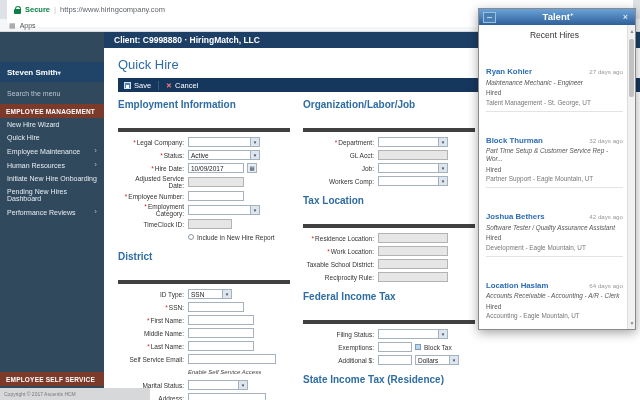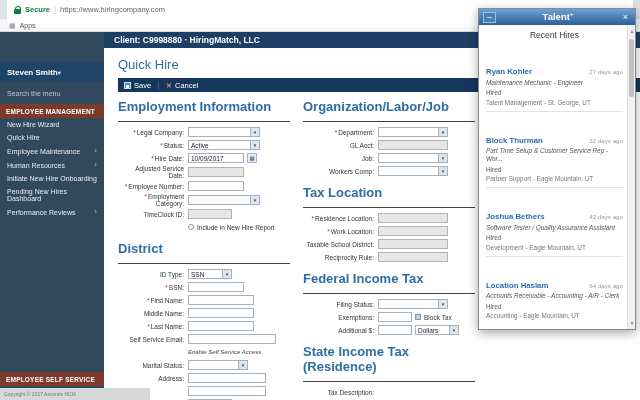--- a/index.html
+++ b/index.html
@@ -44,21 +44,21 @@
   .save-ico::after { content:""; position:absolute; left:1px; bottom:0; width:3px; height:2.5px; background:#fff; }
   .cancel-ico { color:#ff7a7a; font-size:7px; font-weight:bold; line-height:1; }
   .tb-sep { width:1px; height:9px; background:#3c5a7d; }
 
   
   .form { display:flex; padding:7px 0 0 14px; }
   .col { display:flex; flex-direction:column; }
   .col-left { width:185px; }
   .col-right { width:250px; }
   .fsec { margin-bottom:7px; }
-  .fsec h3 { color:#2e6da4; font-size:13px; font-weight:bold; width:172px; border-bottom:1px solid #404040; padding-bottom:7px; margin-bottom:4px; }
+  .fsec h3 { color:#2e6da4; font-size:10px; font-weight:bold; width:172px; border-bottom:4px solid #404040; padding-bottom:18px; margin-bottom:4px; }
   .frow { display:flex; align-items:center; min-height:12px; margin-bottom:1px; }
   .flabel { width:70px; flex-shrink:0; text-align:right; font-size:6.5px; color:#333; padding-right:4px; }
   .col-right .flabel { width:75px; }
   .req { color:#cc2222; margin-right:1px; }
   .ctrl { display:flex; align-items:center; gap:3px; }
   .tinput { height:10px; border:1px solid #a5b2bd; background:#fff; font-size:6.5px; color:#222; display:flex; align-items:center; padding:0 2px; overflow:hidden; }
   .tinput.ro { background:#e6e6e6; border-color:#b3b3b3; }
   .tselect { height:10px; border:1px solid #a5b2bd; background:#fff; font-size:6.5px; color:#222; display:flex; align-items:center; justify-content:space-between; padding-left:2px; overflow:hidden; }
   .tselect .arr { width:9px; height:100%; flex-shrink:0; background:#dde6ee; border-left:1px solid #a5b2bd; display:flex; align-items:center; justify-content:center; font-size:5px; color:#445; }
   .cal { width:10px; height:10px; border:1px solid #a5b2bd; background:#e8eef5; color:#456; font-size:5.5px; display:flex; align-items:center; justify-content:center; cursor:pointer; }

